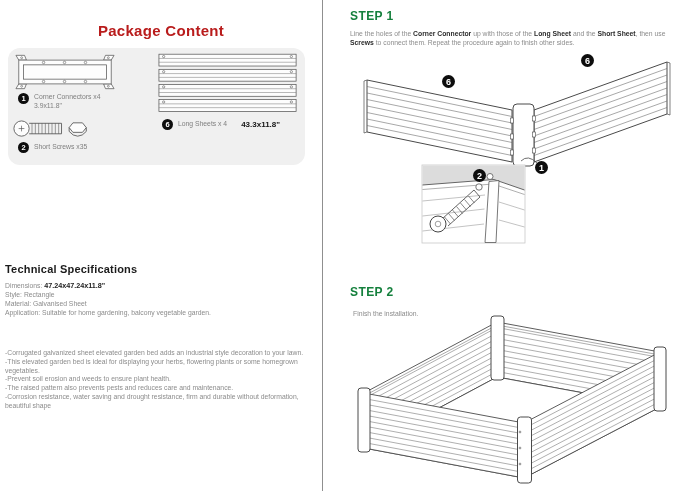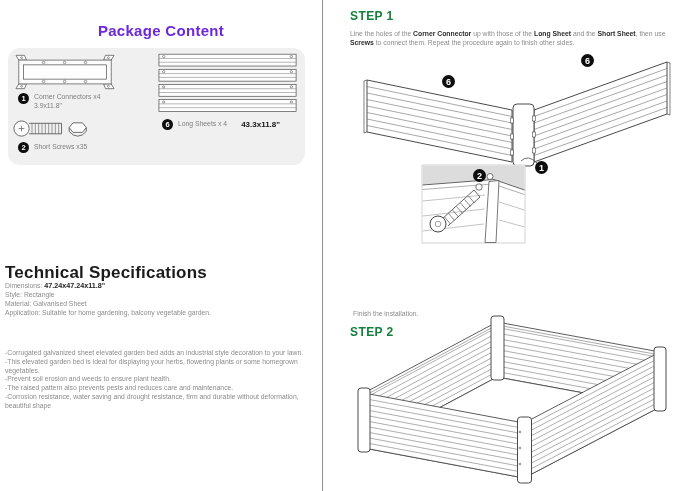--- a/index.html
+++ b/index.html
@@ -2,22 +2,22 @@
 <html><head>
 <meta charset="utf-8">
 <style>
   html,body{margin:0;padding:0;background:#fff;}
   .page{
     position:relative;width:679px;height:491px;background:#ffffff;overflow:hidden;
     font-family:"Liberation Sans", sans-serif;color:#1b1b1b;
   }
   .abs{position:absolute;}
   
-  .pkg-title{left:0;top:22px;width:322px;text-align:center;font-size:15px;font-weight:bold;letter-spacing:.3px;color:#6d28d9;}
-  .h2{font-size:17px;font-weight:bold;color:#1b1b1b;letter-spacing:.2px;}
+  .pkg-title{left:0;top:22px;width:322px;text-align:center;font-size:15px;font-weight:bold;letter-spacing:.3px;color:#b91c1c;}
+  .h2{font-size:11px;font-weight:bold;color:#1b1b1b;letter-spacing:.2px;}
   .step-h{font-size:12px;font-weight:bold;letter-spacing:.4px;color:#15803d;}
   
   .small{font-size:6.8px;line-height:8.8px;color:#8c8c8c;}
   .b-dark{font-weight:bold;color:#222;}
   
   .pkg-box{left:8px;top:48px;width:297px;height:117px;background:#f0f0f0;border-radius:12px;}
   .itm{display:flex;align-items:flex-start;gap:5px;}
   .itm-text{font-size:6.8px;line-height:8.6px;color:#7f7f7f;}
   .badge{background:#0d0d0d;color:#fff;border-radius:50%;display:flex;align-items:center;justify-content:center;font-weight:bold;flex:0 0 auto;}
   .badge-sm{width:11px;height:11px;font-size:7.5px;}
@@ -181,21 +181,21 @@
         </g>
         <circle cx="138" cy="126.5" r="3" fill="#fff" stroke="#555" stroke-width="0.8"></circle>
       </g>
     </svg>
     <div class="badge badge-lg abs" style="left:90px;top:25px;">6</div>
     <div class="badge badge-lg abs" style="left:229px;top:4px;">6</div>
     <div class="badge badge-lg abs" style="left:183px;top:111px;">1</div>
     <div class="badge badge-lg abs" style="left:121px;top:119px;">2</div>
   </div>
 
-  <div class="abs step-h" style="left:350px;top:285px;margin-top:40px;">STEP 2</div>
+  <div class="abs step-h" style="left:350px;top:285px;">STEP 2</div>
   <div class="abs small" style="left:353px;top:310px;">Finish the installation.</div>
 
   <div class="abs" style="left:345px;top:300px;width:330px;height:190px;">
     <svg class="diagram" width="330" height="190" viewBox="0 0 330 190">
 
       <g>
         <polygon points="19,93 152,22 152,77 19,148" fill="#fff" stroke="#4a4a4a" stroke-width="0.9"></polygon>
         <path d="M19,98.5 L152,27.5 M19,104 L152,33 M19,109.5 L152,38.5 M19,115 L152,44 M19,120.5 L152,49.5 M19,126 L152,55 M19,131.5 L152,60.5 M19,137 L152,66 M19,142.5 L152,71.5" stroke="#6d6d6d" stroke-width="0.55" fill="none"></path>
       </g>
 

